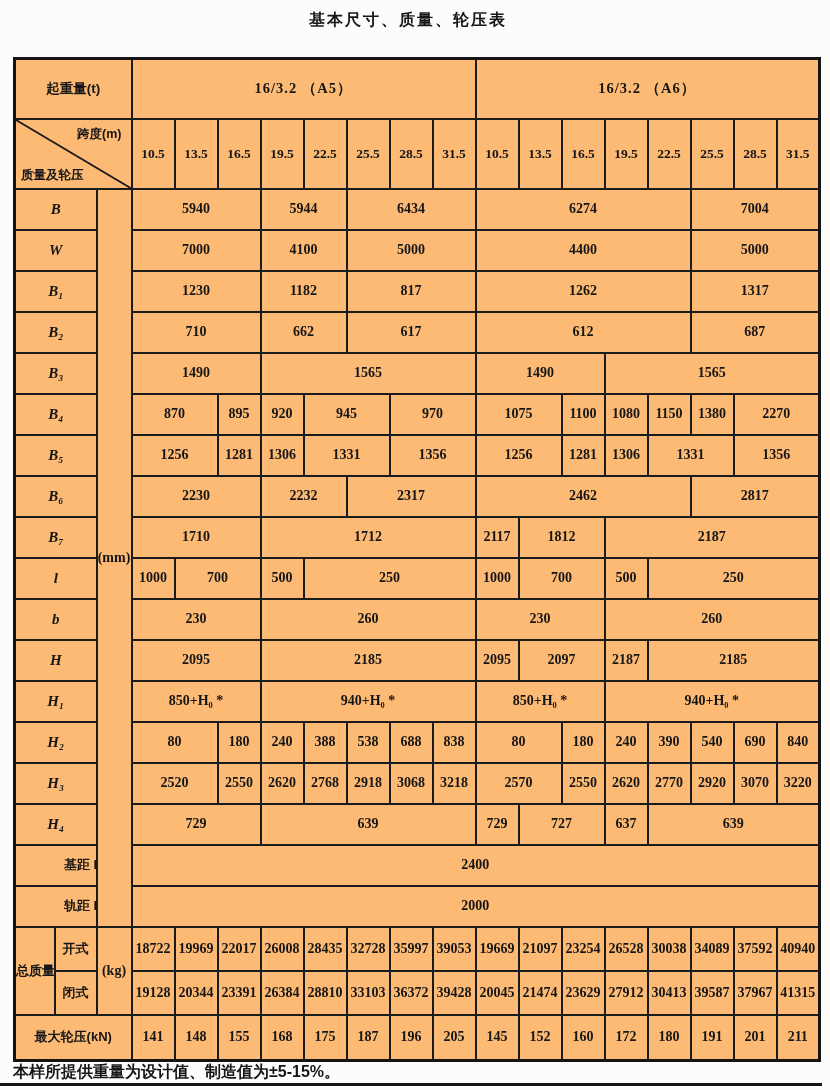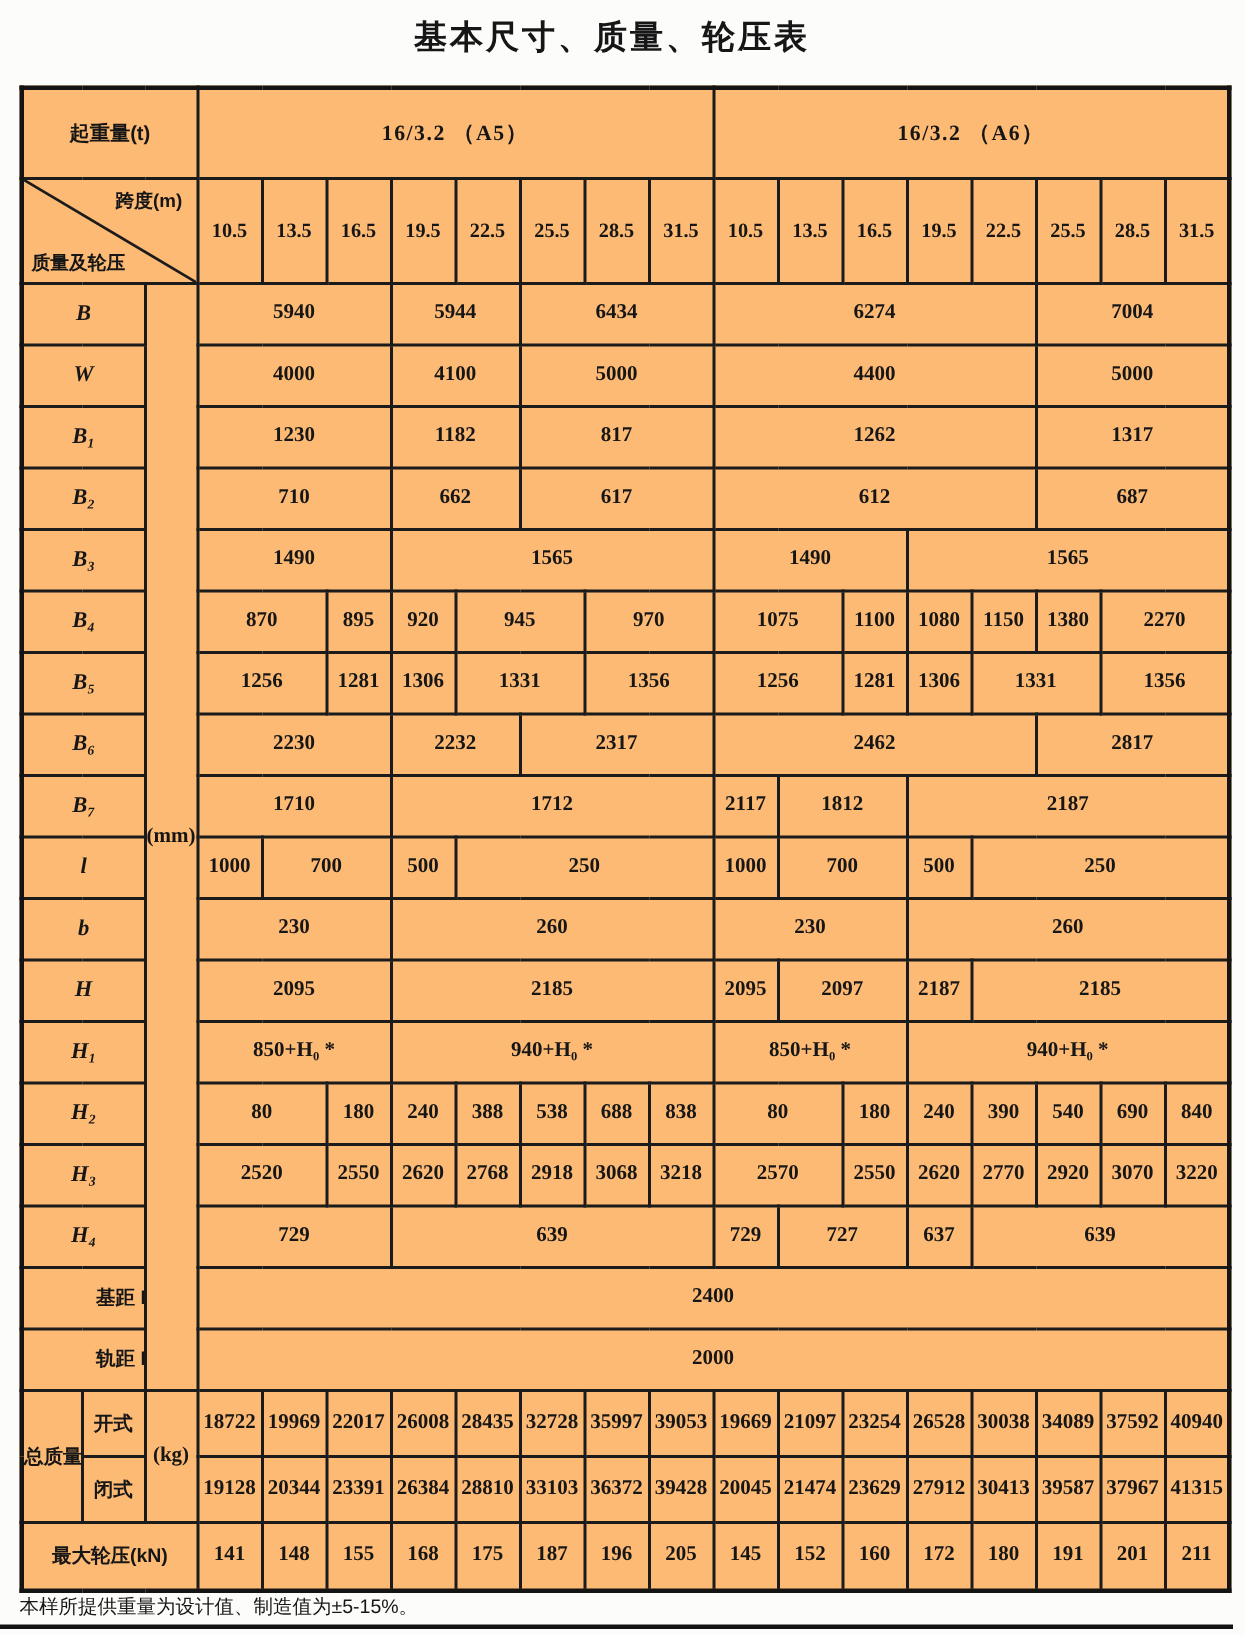--- a/index.html
+++ b/index.html
@@ -2,21 +2,21 @@
 <html><head>
 <meta charset="utf-8">
 <style>
   html,body{margin:0;padding:0;}
   body{
     width:830px;height:1090px;background:#fcfcfa;color:#161616;
     font-family:"Liberation Sans",sans-serif;position:relative;overflow:hidden;
   }
   .page-title{
     position:absolute;top:10px;left:13px;width:790px;text-align:center;
-    font-size:22px;font-weight:bold;letter-spacing:2px;font-family:Liberation Mono, monospace;
+    font-size:16px;font-weight:bold;letter-spacing:2px;font-family:Liberation Mono, monospace;
   }
   table.spec{
     position:absolute;top:57px;left:13px;width:808px;
     border-collapse:collapse;table-layout:fixed;
     border:3px solid #141414;background:#fdba74;
   }
   td{
     border:2px solid #1b1b1b;text-align:center;vertical-align:middle;
     padding:0;white-space:nowrap;overflow:hidden;
   }
@@ -33,21 +33,21 @@
   .lab.cn{font-style:normal;font-size:13px;font-family:"Liberation Sans",sans-serif;font-weight:bold;padding-left:48px;}
   .cnlab{font-weight:bold;font-size:13px;}
   .unit{font-family:"Liberation Serif",serif;font-weight:bold;font-size:14px;padding:0;}
   .corner{padding:0;}
   .corner-in{position:relative;width:100%;height:68px;}
   .corner-in svg{position:absolute;left:0;top:0;width:100%;height:100%;}
   .corner-in svg line{stroke:#1b1b1b;stroke-width:2.2;}
   .c-top{position:absolute;top:6px;right:9px;font-size:12.5px;font-weight:bold;}
   .c-mid{position:absolute;top:28px;left:5px;font-size:12.5px;font-weight:bold;margin-top:46px;}
   .c-bot{position:absolute;bottom:4px;left:5px;font-size:12.5px;font-weight:bold;}
-  .footer-note{position:absolute;left:13px;top:1062px;font-size:13px;font-weight:normal;text-align:right;}
+  .footer-note{position:absolute;left:13px;top:1062px;font-size:16px;font-weight:bold;text-align:right;}
   .bottom-rule{position:absolute;left:0;top:1083px;width:822px;height:3px;background:#141414;}
 </style>
 </head>
 <body>
 
 <div class="page-title">基本尺寸、质量、轮压表</div>
 
 <table class="spec">
   <colgroup>
     <col style="width:40px">
@@ -110,21 +110,21 @@
         <td class="lab" colspan="2">B</td>
         <td class="unit" rowspan="18">(mm)</td>
         <td class="num" colspan="3">5940</td>
         <td class="num" colspan="2">5944</td>
         <td class="num" colspan="3">6434</td>
         <td class="num" colspan="5">6274</td>
         <td class="num" colspan="3">7004</td>
       </tr>
       <tr class="dim">
         <td class="lab" colspan="2">W</td>
-        <td class="num" colspan="3">4000</td>
+        <td class="num" colspan="3">7000</td>
         <td class="num" colspan="2">4100</td>
         <td class="num" colspan="3">5000</td>
         <td class="num" colspan="5">4400</td>
         <td class="num" colspan="3">5000</td>
       </tr>
       <tr class="dim">
         <td class="lab" colspan="2">B₁</td>
         <td class="num" colspan="3">1230</td>
         <td class="num" colspan="2">1182</td>
         <td class="num" colspan="3">817</td>

